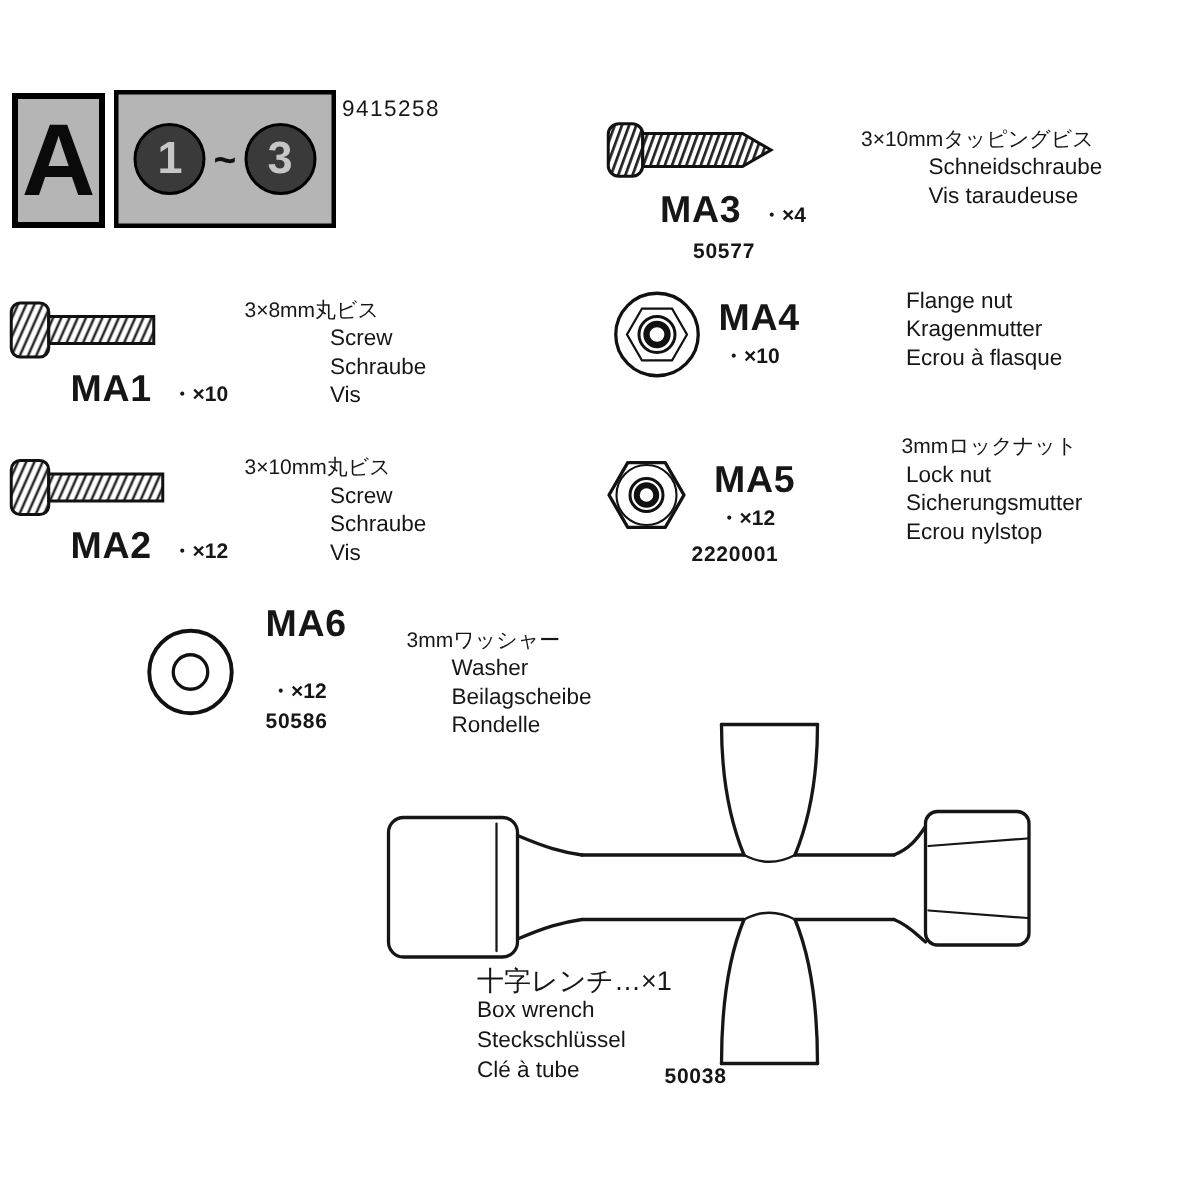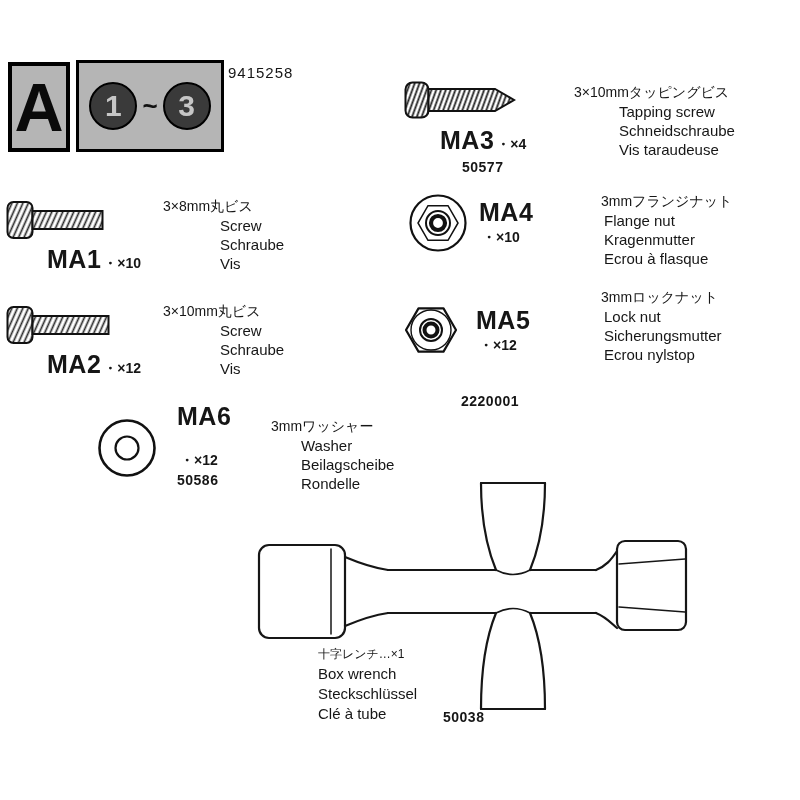--- a/index.html
+++ b/index.html
@@ -26,36 +26,36 @@
   .step-circle {
     width:48px; height:48px; border-radius:50%;
     background:#3a3a3a; border:2px solid #000;
     display:flex; align-items:center; justify-content:center;
   }
   .step-circle span { color:#c6c6c6; font-size:30px; font-weight:800; }
   .step-sep { font-size:26px; font-weight:700; color:#111; padding:0 2px; }
   .sheet-number { font-size:15px; letter-spacing:1px; }
 
   
-  .part-label { display:flex; align-items:baseline; gap:2px; white-space:nowrap; }
+  .part-label { display:flex; align-items:baseline; gap:13px; white-space:nowrap; }
   .part-label .big { font-size:25px; font-weight:700; letter-spacing:0.5px; }
   .part-label .qty { font-size:14px; font-weight:600; }
   .lbl-big { font-size:25px; font-weight:700; letter-spacing:0.5px; white-space:nowrap; }
   .lbl-qty { font-size:14px; font-weight:600; white-space:nowrap; }
   .code { font-size:14px; font-weight:600; letter-spacing:0.5px; white-space:nowrap; }
 
   
   .desc { font-size:15px; line-height:19px; white-space:nowrap; }
   .desc .jp { font-size:14px; line-height:20px; }
   .ind57 { padding-left:57px; }
   .ind45 { padding-left:45px; }
   .ind30 { padding-left:30px; }
   .ind3  { padding-left:3px; }
   .wrench-desc { font-size:15px; line-height:20px; white-space:nowrap; }
-  .wrench-desc .jp { font-size:12px; }
+  .wrench-desc .jp { font-size:18px; }
 </style>
 </head>
 <body>
 
 <div class="canvas">
 
   <div class="abs badge-a">
     <span>A</span>
   </div>
   <div class="abs badge-steps">
@@ -81,21 +81,20 @@
       <path d="M 24.5 9 L 91 9 L 110 20 L 91 31 L 24.5 31 Z" fill="url(#hp3)" stroke="#111111" stroke-width="2"></path>
     </svg>
   </div>
   <div class="abs part-label" style="left:440px; top:126px;">
     <span class="big">MA3</span>
     <span class="qty">・×4</span>
   </div>
   <div class="abs code" style="left:462px; top:159px;">50577</div>
   <div class="abs desc" style="left:574px; top:82px;">
     <div class="jp">3×10mmタッピングビス</div>
-    <div class="ind45">Tapping screw</div>
     <div class="ind45">Schneidschraube</div>
     <div class="ind45">Vis taraudeuse</div>
   </div>
 
   <div class="abs" style="left:6px; top:198px;">
     <svg width="100" height="44" viewBox="0 0 100 44">
       <defs>
         <pattern id="hp1" width="5" height="10" patternUnits="userSpaceOnUse" patternTransform="rotate(24)">
           <rect width="5" height="10" fill="#ffffff"></rect>
           <line x1="2.5" y1="0" x2="2.5" y2="10" stroke="#2a2a2a" stroke-width="1.7"></line>
@@ -120,21 +119,20 @@
     <svg width="60" height="60" viewBox="0 0 60 60">
       <circle cx="30" cy="30" r="27.5" fill="#ffffff" stroke="#111111" stroke-width="2.2"></circle>
       <polygon points="50,30 40,47.3 20,47.3 10,30 20,12.7 40,12.7" fill="none" stroke="#111111" stroke-width="1.5"></polygon>
       <circle cx="30" cy="30" r="12" fill="none" stroke="#111111" stroke-width="2"></circle>
       <circle cx="30" cy="30" r="7" fill="none" stroke="#111111" stroke-width="4.2"></circle>
     </svg>
   </div>
   <div class="abs lbl-big" style="left:479px; top:198px;">MA4</div>
   <div class="abs lbl-qty" style="left:482px; top:229px;">・×10</div>
   <div class="abs desc" style="left:601px; top:191px;">
-    <div class="jp">3mmフランジナット</div>
     <div class="ind3">Flange nut</div>
     <div class="ind3">Kragenmutter</div>
     <div class="ind3">Ecrou à flasque</div>
   </div>
 
   <div class="abs" style="left:6px; top:303px;">
     <svg width="106" height="44" viewBox="0 0 106 44">
       <defs>
         <pattern id="hp2" width="5" height="10" patternUnits="userSpaceOnUse" patternTransform="rotate(24)">
           <rect width="5" height="10" fill="#ffffff"></rect>
@@ -159,21 +157,21 @@
   <div class="abs" style="left:404px; top:303px;">
     <svg width="54" height="54" viewBox="0 0 54 54">
       <polygon points="52,27 39.5,48.6 14.5,48.6 2,27 14.5,5.4 39.5,5.4" fill="#ffffff" stroke="#111111" stroke-width="2.2" stroke-linejoin="round"></polygon>
       <circle cx="27" cy="27" r="20" fill="none" stroke="#111111" stroke-width="1.4"></circle>
       <circle cx="27" cy="27" r="11" fill="none" stroke="#111111" stroke-width="2"></circle>
       <circle cx="27" cy="27" r="6.5" fill="none" stroke="#111111" stroke-width="4"></circle>
     </svg>
   </div>
   <div class="abs lbl-big" style="left:476px; top:306px;">MA5</div>
   <div class="abs lbl-qty" style="left:479px; top:337px;">・×12</div>
-  <div class="abs code" style="left:461px; top:361px;margin-top:32px;">2220001</div>
+  <div class="abs code" style="left:461px; top:361px;">2220001</div>
   <div class="abs desc" style="left:601px; top:287px;">
     <div class="jp">3mmロックナット</div>
     <div class="ind3">Lock nut</div>
     <div class="ind3">Sicherungsmutter</div>
     <div class="ind3">Ecrou nylstop</div>
   </div>
 
   <div class="abs" style="left:97px; top:418px;">
     <svg width="60" height="60" viewBox="0 0 60 60">
       <circle cx="30" cy="30" r="27.5" fill="#ffffff" stroke="#111111" stroke-width="2.6"></circle>

